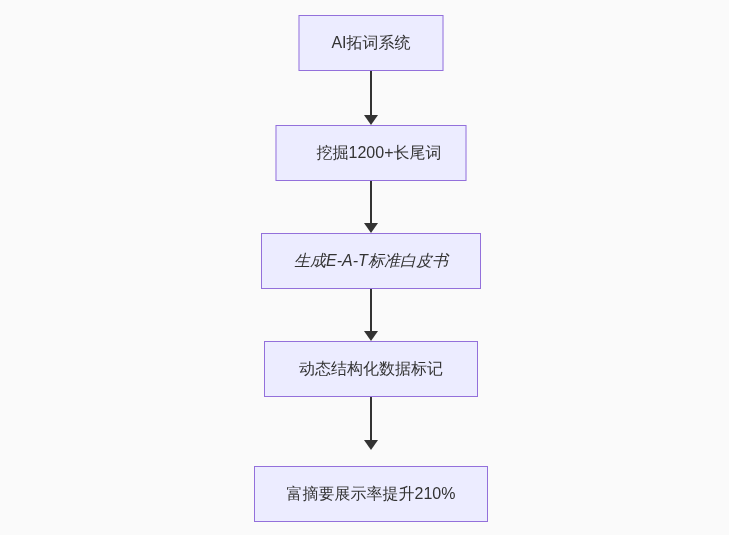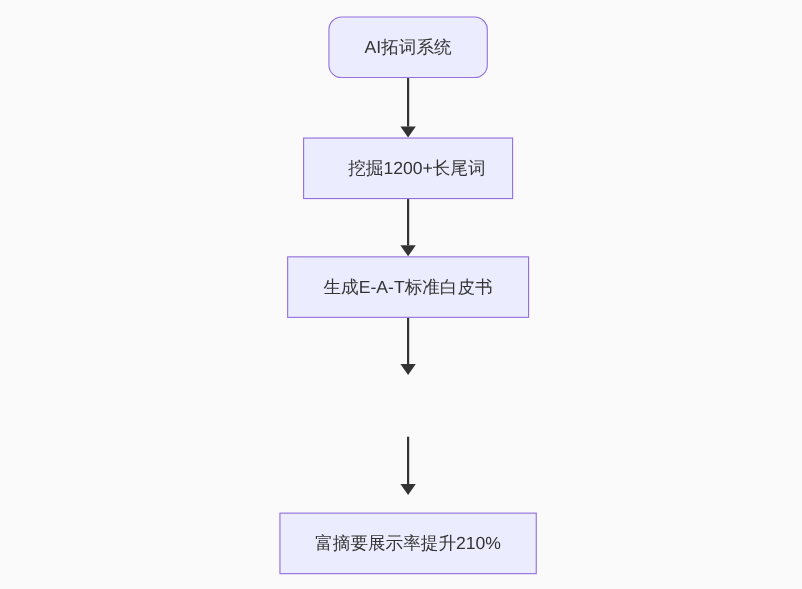--- a/index.html
+++ b/index.html
@@ -24,23 +24,23 @@
     background: #ECECFF;
     border: 1px solid #9370DB;
     color: #333333;
     font-size: 16px;
     display: flex;
     align-items: center;
     justify-content: center;
     white-space: nowrap;
     text-align: center;
   }
-  .n1 { top: 15px;  width: 145px; border-radius: 12px; }
+  .n1 { top: 15px;  width: 145px; }
   .n2 { top: 125px; width: 191px; padding-left: 16px; }
-  .n3 { top: 233px; width: 220px; }
+  .n3 { top: 233px; width: 220px; font-style: italic; }
   .n4 { top: 341px; width: 214px; }
   .n5 { top: 466px; width: 234px; }
 
   .connector {
     position: absolute;
     left: 371px;
     transform: translateX(-50%);
     width: 14px;
     display: flex;
     flex-direction: column;
@@ -88,20 +88,23 @@
 
   <div class="flow-node n3">
     <span>生成E-A-T标准白皮书</span>
   </div>
 
   <div class="connector c3">
     <div class="line"></div>
     <div class="head"></div>
   </div>
 
+  <div class="flow-node n4">
+    <span>动态结构化数据标记</span>
+  </div>
 
   <div class="connector c4">
     <div class="line"></div>
     <div class="head"></div>
   </div>
 
   <div class="flow-node n5">
     <span>富摘要展示率提升210%</span>
   </div>
 

